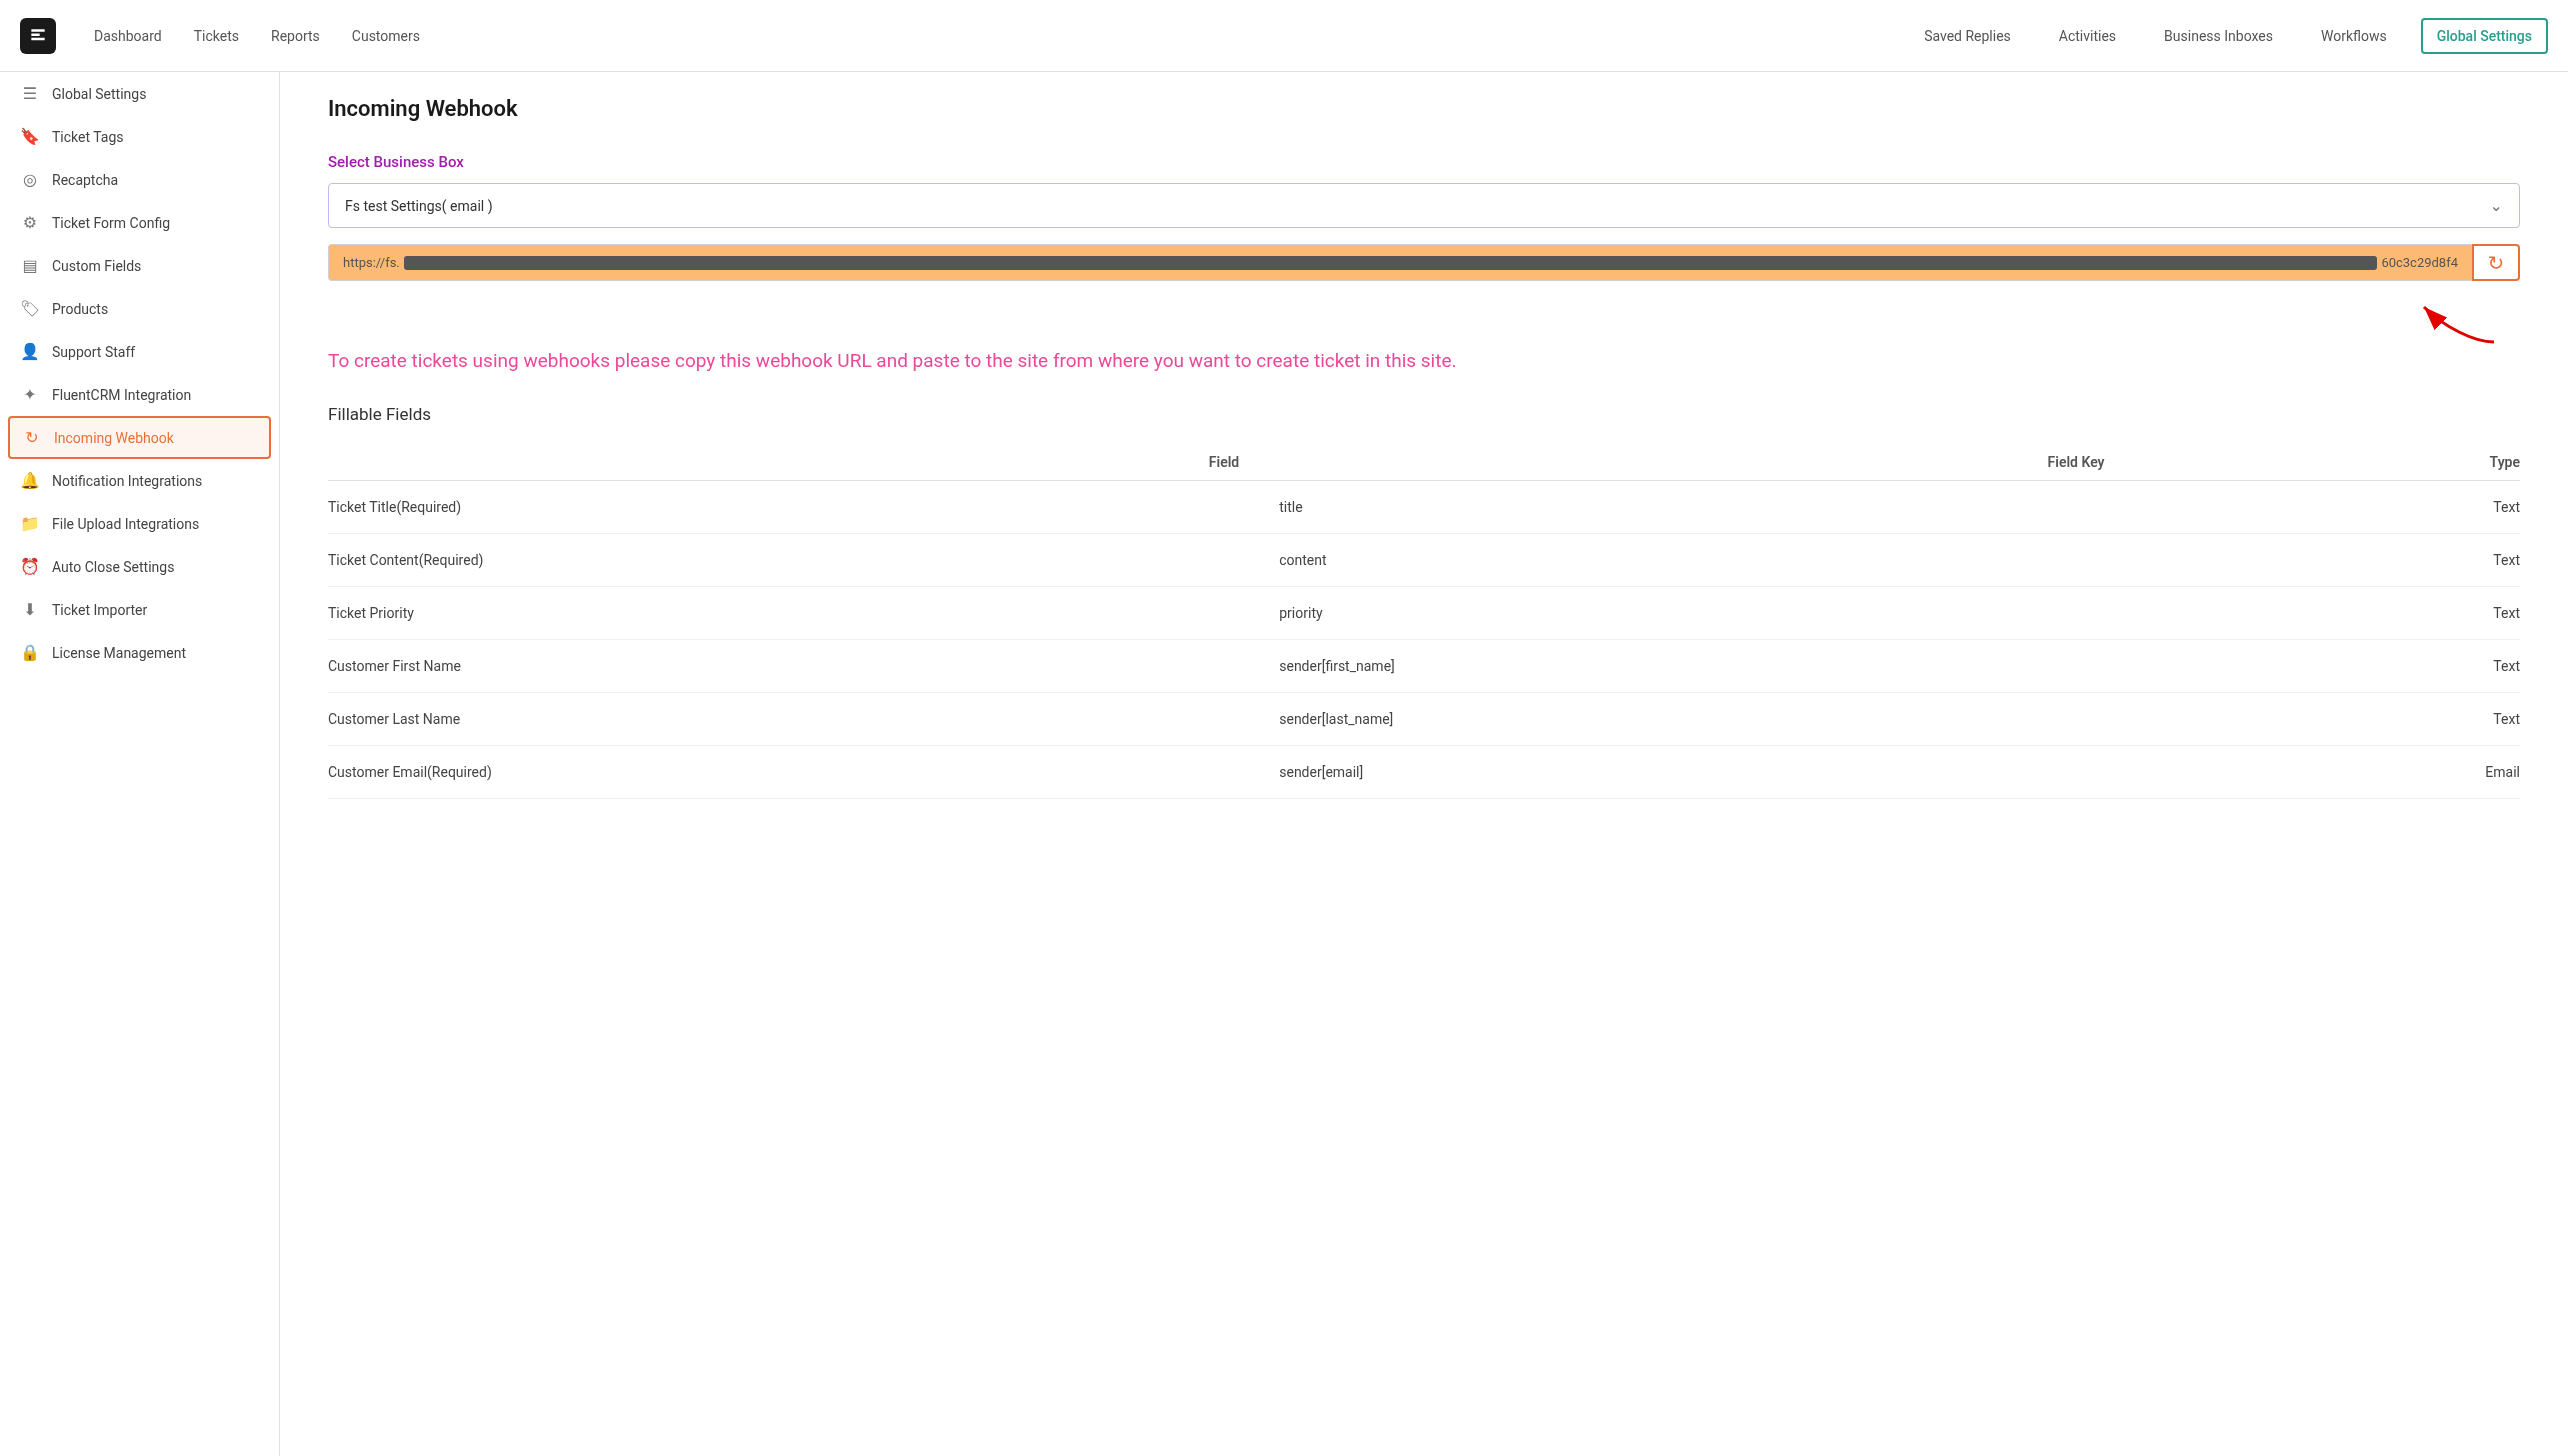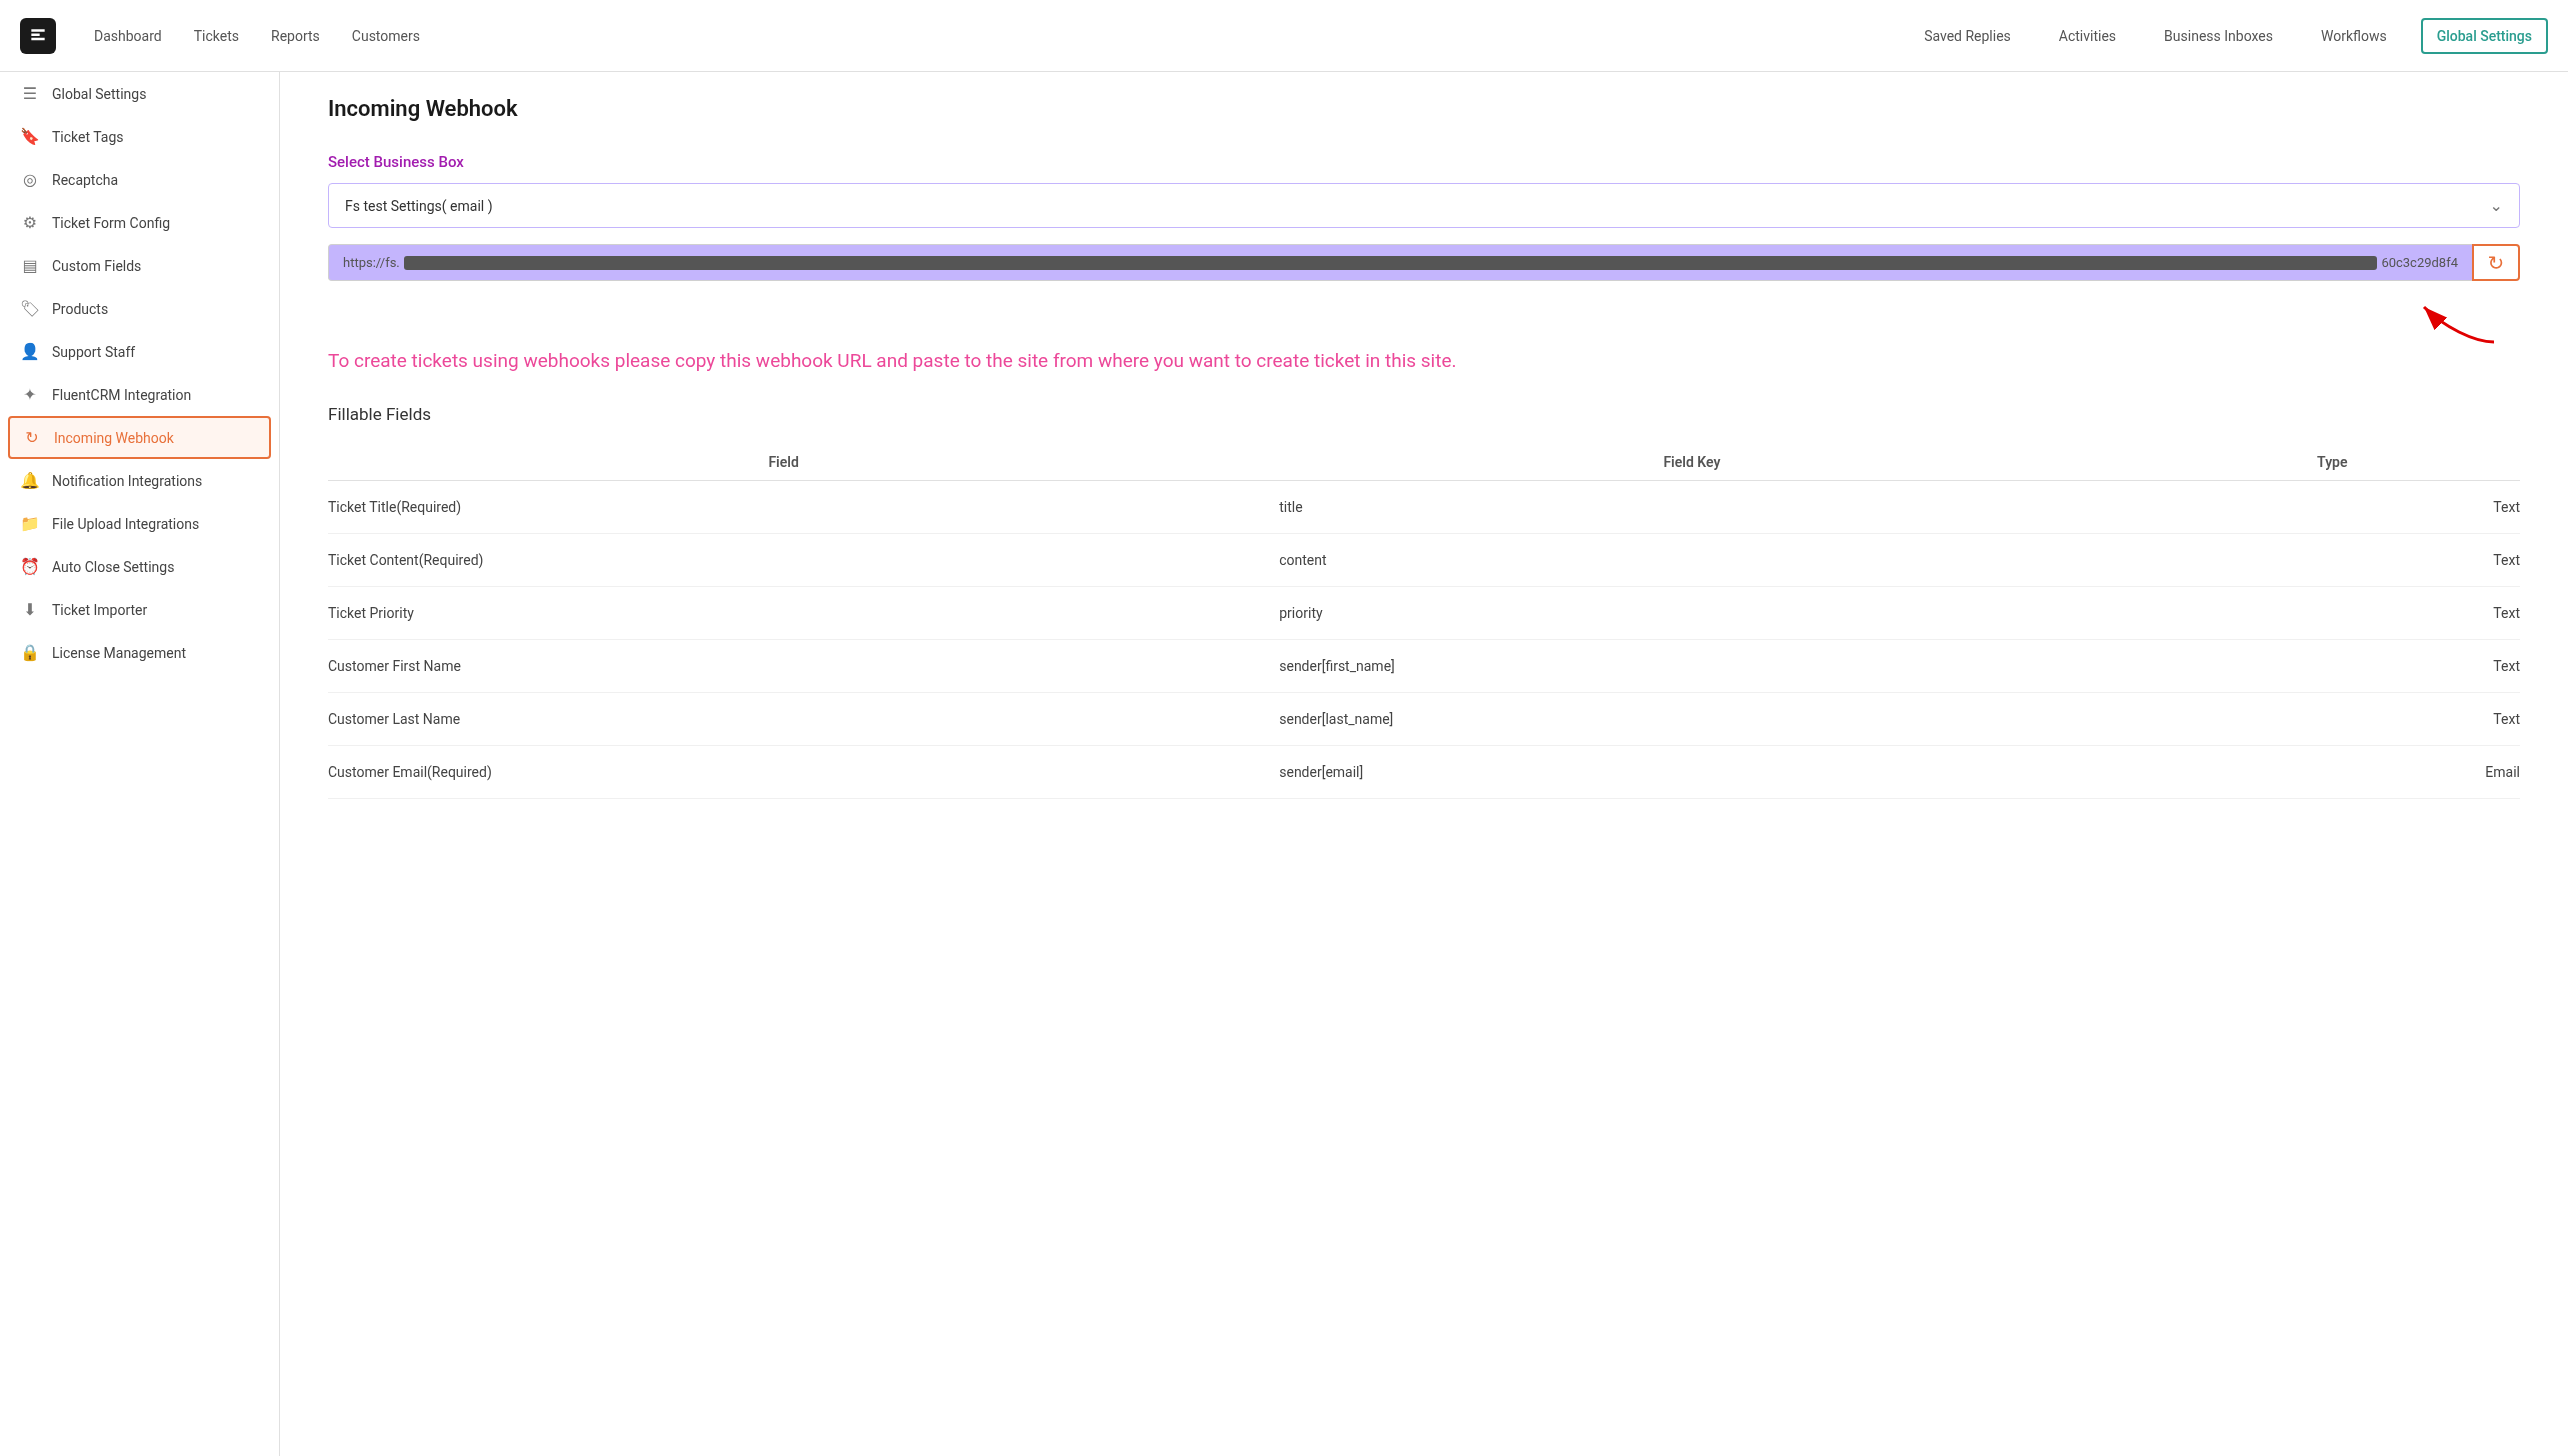--- a/index.html
+++ b/index.html
@@ -57,21 +57,21 @@
       cursor: pointer; background: #fff; margin-bottom: 16px;
     }
 
     
     .webhook-row {
       display: flex; align-items: stretch; margin-bottom: 16px;
     }
     .webhook-url {
       flex: 1; border: 1px solid #d0d0d0; border-right: none;
       border-radius: 4px 0 0 4px; padding: 10px 14px;
-      background: #c4b5fd; color: #555; font-size: 13px;
+      background: #fdba74; color: #555; font-size: 13px;
       display: flex; align-items: center; overflow: hidden;
     }
     .url-text { white-space: nowrap; overflow: hidden; text-overflow: ellipsis; }
     .url-masked {
       display: inline-block; background: #555; color: #555;
       border-radius: 3px; flex: 1; margin: 0 4px;
       min-width: 400px; height: 14px; vertical-align: middle;
     }
     .refresh-btn {
       width: 48px; border: 2px solid #e8703a; border-radius: 0 4px 4px 0;
@@ -79,21 +79,21 @@
       color: #e8703a; font-size: 18px;
     }
 
     
     .webhook-warning { color: #ec4899; font-size: 19px; margin-bottom: 28px; line-height: 1.5; }
 
     
     .fields-title { font-size: 17px; font-weight: 400; margin-bottom: 20px; }
     .fields-table { width: 100%; border-collapse: collapse; }
     .fields-table th {
-      text-align: center; font-weight: 600; color: #555;
+      text-align: right; font-weight: 600; color: #555;
       padding: 10px 0; border-bottom: 1px solid #e0e0e0; font-size: 14px;
     }
     .fields-table th:nth-child(2) { padding-left: 40px; }
     .fields-table th:nth-child(3) { padding-left: 40px; }
     .fields-table td {
       padding: 18px 0; border-bottom: 1px solid #f0f0f0; color: #444; font-size: 14px;
     }
     .fields-table td:nth-child(2) { padding-left: 40px; }
     .fields-table td:nth-child(3) { padding-left: 40px; text-align: right; }
 

